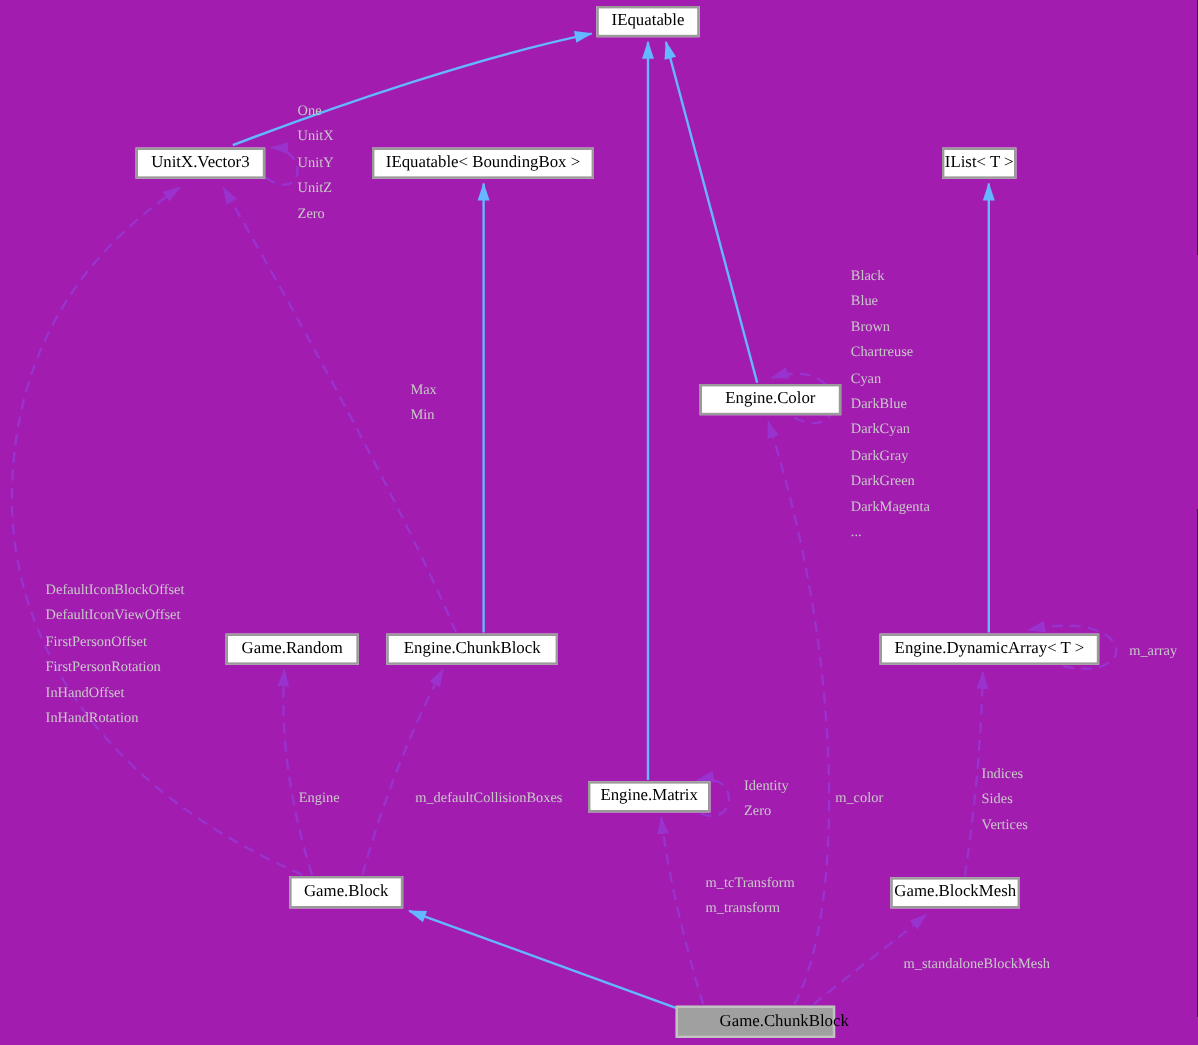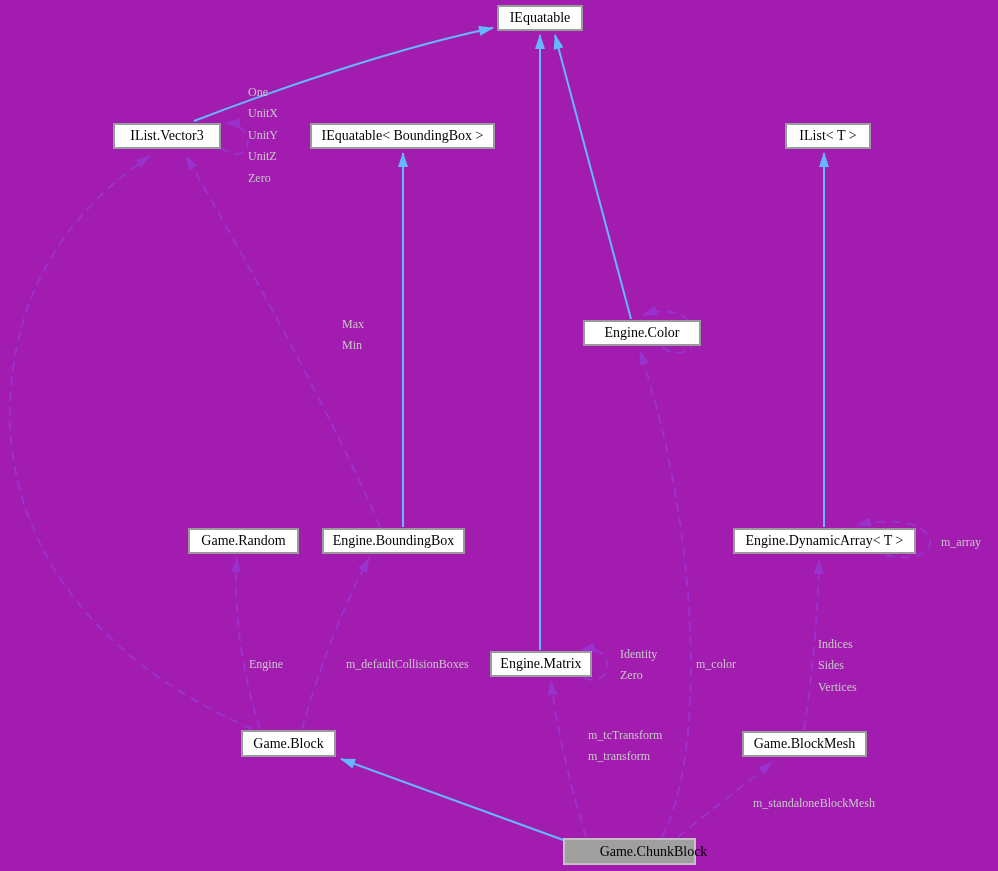--- a/index.html
+++ b/index.html
@@ -54,37 +54,54 @@
       <path d="M678,837 C 708,812 745,785 772,762" marker-end="url(#arrow-purple)"></path>
       <path d="M804,730 C 812,678 818,615 819,560" marker-end="url(#arrow-purple)"></path>
       <path d="M221,148 C 254,170 258,124 226,123" marker-end="url(#arrow-purple)"></path>
       <path d="M662,348 C 708,372 708,294 643,315" marker-end="url(#arrow-purple)"></path>
       <path d="M584,678 C 614,690 618,643 581,650" marker-end="url(#arrow-purple)"></path>
       <path d="M886,555 C 950,570 948,506 857,525" marker-end="url(#arrow-purple)"></path>
     </g>
   </svg>
 
   <div class="node" style="left:497px;top:5px;width:86px;height:26px">IEquatable</div>
-  <div class="node" style="left:113px;top:123px;width:108px;height:26px">IList.Vector3</div>
+  <div class="node" style="left:113px;top:123px;width:108px;height:26px">UnitX.Vector3</div>
   <div class="node" style="left:310px;top:123px;width:185px;height:26px">IEquatable&lt; BoundingBox &gt;</div>
-  <div class="node" style="left:785px;top:123px;width:86px;height:26px">IList&lt; T &gt;</div>
+  <div class="node" style="left:785px;top:123px;width:62px;height:26px">IList&lt; T &gt;</div>
   <div class="node" style="left:583px;top:320px;width:118px;height:26px">Engine.Color</div>
   <div class="node" style="left:188px;top:528px;width:111px;height:26px">Game.Random</div>
-  <div class="node" style="left:322px;top:528px;width:143px;height:26px">Engine.BoundingBox</div>
+  <div class="node" style="left:322px;top:528px;width:143px;height:26px">Engine.ChunkBlock</div>
   <div class="node" style="left:733px;top:528px;width:183px;height:26px">Engine.DynamicArray&lt; T &gt;</div>
   <div class="node" style="left:490px;top:651px;width:102px;height:26px">Engine.Matrix</div>
   <div class="node" style="left:241px;top:730px;width:95px;height:27px">Game.Block</div>
-  <div class="node" style="left:742px;top:731px;width:125px;height:26px">Game.BlockMesh</div>
+  <div class="node" style="left:742px;top:731px;width:108px;height:26px">Game.BlockMesh</div>
   <div class="node node--current" style="left:563px;top:838px;width:133px;height:27px">Game.ChunkBlock</div>
 
   <div class="elabel" style="left:248px;top:82px">One
 UnitX
 UnitY
 UnitZ
 Zero</div>
+  <div class="elabel" style="left:709px;top:219px">Black
+Blue
+Brown
+Chartreuse
+Cyan
+DarkBlue
+DarkCyan
+DarkGray
+DarkGreen
+DarkMagenta
+...</div>
+  <div class="elabel" style="left:38px;top:481px">DefaultIconBlockOffset
+DefaultIconViewOffset
+FirstPersonOffset
+FirstPersonRotation
+InHandOffset
+InHandRotation</div>
   <div class="elabel" style="left:342px;top:314px">Max
 Min</div>
   <div class="elabel" style="left:620px;top:644px">Identity
 Zero</div>
   <div class="elabel" style="left:818px;top:634px">Indices
 Sides
 Vertices</div>
   <div class="elabel" style="left:588px;top:725px">m_tcTransform
 m_transform</div>
   <div class="elabel" style="left:249px;top:654px">Engine</div>

